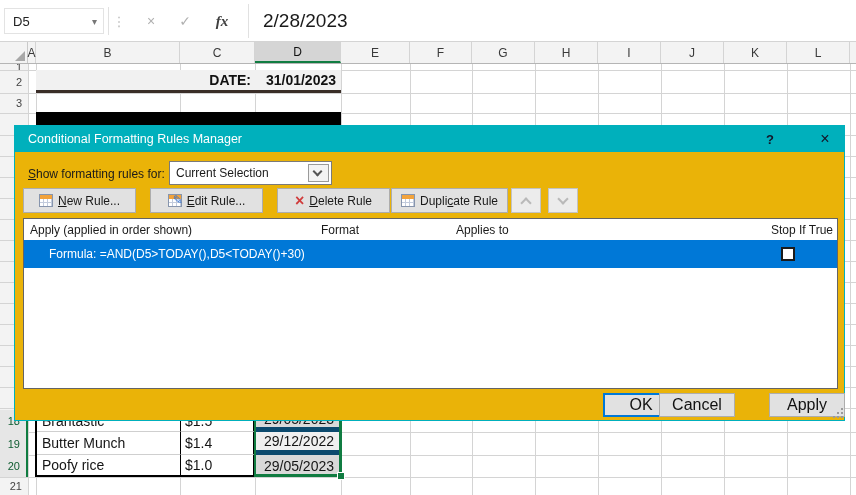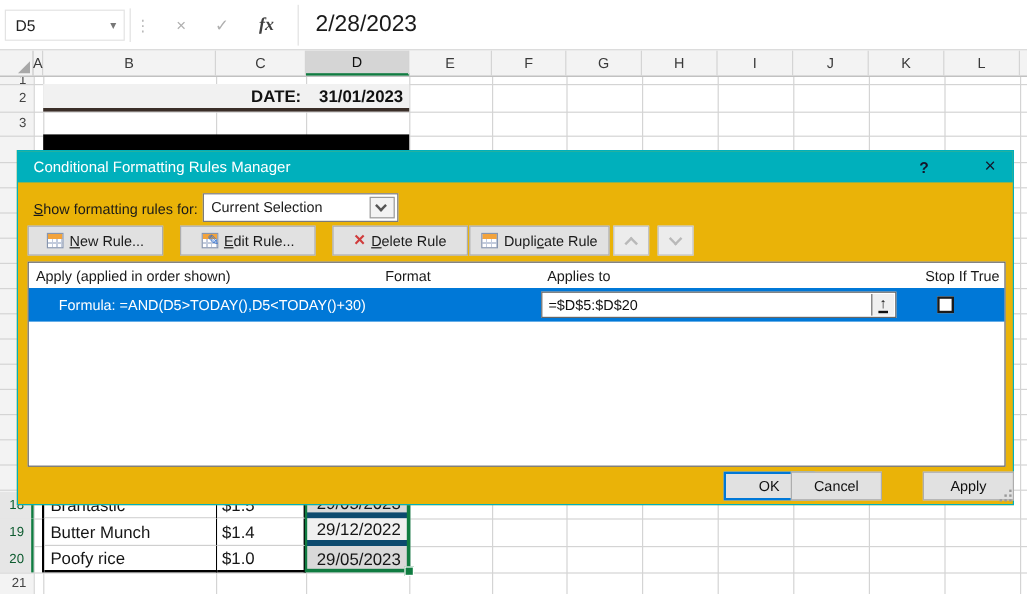--- a/index.html
+++ b/index.html
@@ -78,21 +78,21 @@
   #rulelist { position:absolute; left:8px; top:92px; width:815px; height:171px; background:#fff; border:1px solid #646464; }
   .lh { position:absolute; top:0; height:21px; display:flex; align-items:center; font-size:12px; color:#1a1a1a; }
   #rule-row { position:absolute; left:0; top:21px; width:100%; height:28px; background:#0078d7; color:#fff; }
   #rule-desc { position:absolute; left:25px; top:0; height:28px; display:flex; align-items:center; font-size:12px; }
   #fmt-chip { position:absolute; left:297px; top:3px; width:123px; height:21px; background:#f5888d; border:1px solid #e0797f; color:#1c1c30; font-size:13px; display:flex; align-items:center; justify-content:center; }
   #applies-input { position:absolute; left:427px; top:3px; width:296px; height:22px; background:#fff; border:1px solid #666; color:#111; font-size:12px; display:flex; align-items:center; padding-left:5px; }
   #range-btn { position:absolute; right:1px; top:1px; width:19px; height:18px; background:#f0f0f0; border-left:1px solid #707070; display:flex; align-items:center; justify-content:center; }
   #range-btn .up-bar { font-size:12px; font-weight:bold; color:#111; border-bottom:2px solid #111; line-height:11px; padding:0 1px; }
   #stop-chk { position:absolute; left:757px; top:7px; width:14px; height:14px; background:#fff; border:2px solid #1b1b1b; }
 
-  .dbtn { position:absolute; top:267px; width:76px; height:24px; background:#e1e1e1; border:1px solid #adadad; display:flex; align-items:center; justify-content:center; font-size:12px; color:#111; }
+  .dbtn { position:absolute; top:267px; width:76px; height:24px; background:#e1e1e1; border:1px solid #adadad; display:flex; align-items:center; justify-content:center; font-size:16px; color:#111; }
   #ok-btn { left:588px; border:2px solid #0078d7; }
   #cancel-btn { left:644px; }
   #apply-btn { left:754px; }
   #grip { position:absolute; left:818px; top:282px; width:10px; height:10px; }
   #grip i { position:absolute; width:2px; height:2px; background:#9a9a9a; }
 </style>
 </head>
 <body>
 
 <div id="fbar" class="abs">
@@ -244,26 +244,20 @@
     </div>
 
   <div id="rulelist">
     <div class="lh" style="left:6px">Apply (applied in order shown)</div>
     <div class="lh" style="left:297px">Format</div>
     <div class="lh" style="left:432px">Applies to</div>
     <div class="lh" style="left:690px;width:119px;justify-content:flex-end">Stop If True</div>
 
     <div id="rule-row">
       <div id="rule-desc">Formula: =AND(D5&gt;TODAY(),D5&lt;TODAY()+30)</div>
-      <div id="applies-input">
-        <span>=$D$5:$D$20</span>
-        <span id="range-btn">
-            <span class="up-bar">↑</span>
-          </span>
-      </div>
       <div id="stop-chk"></div>
     </div>
   </div>
 
   <div id="ok-btn" class="dbtn">OK</div>
   <div id="cancel-btn" class="dbtn">Cancel</div>
   <div id="apply-btn" class="dbtn">Apply</div>
   <div id="grip">
     <i style="left:8px;top:0"></i>
       <i style="left:8px;top:4px"></i>

